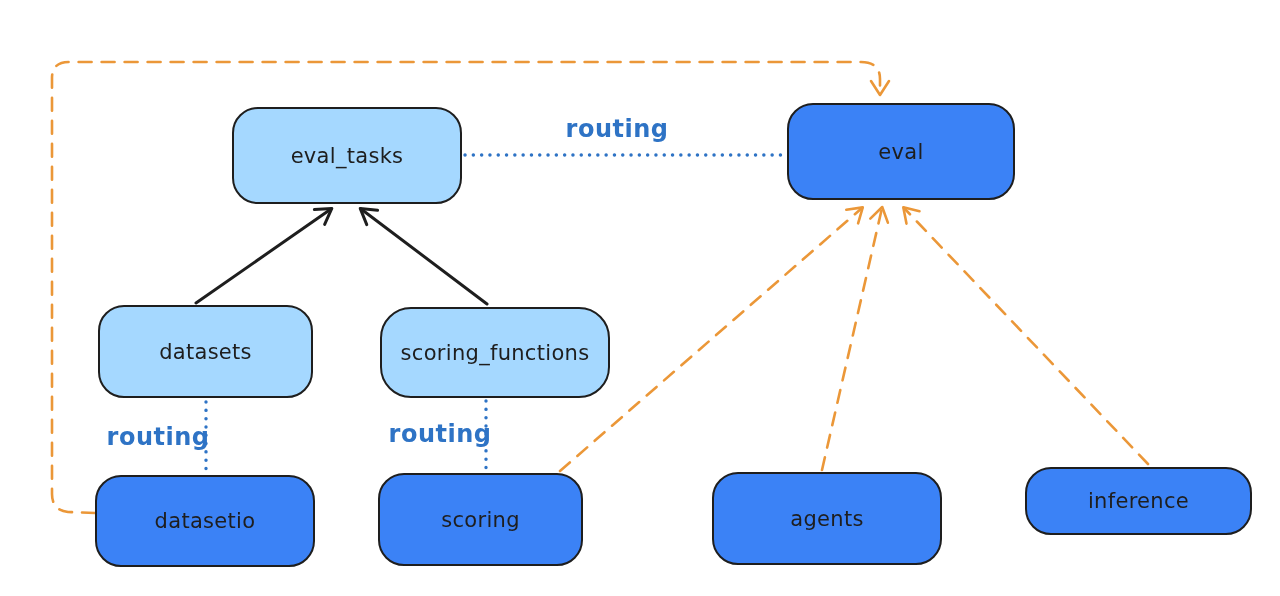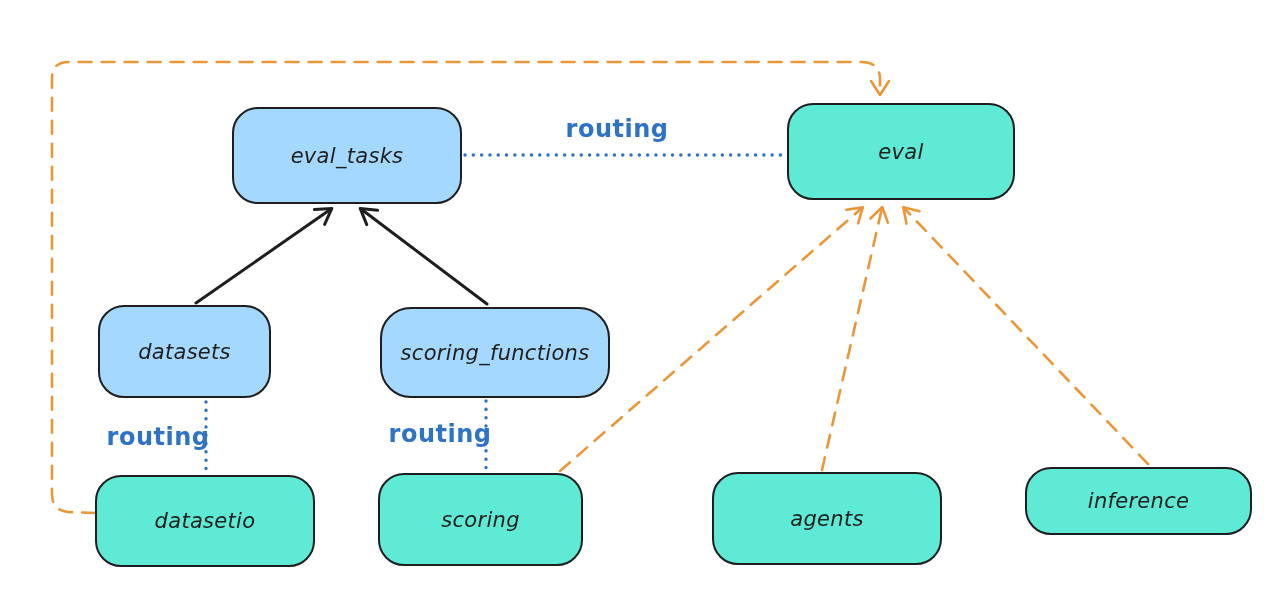--- a/index.html
+++ b/index.html
@@ -6,27 +6,26 @@
   .stage{
     position:relative;width:1280px;height:596px;background:#ffffff;overflow:hidden;
     font-family:"DejaVu Sans", sans-serif;
   }
   svg.wires{position:absolute;left:0;top:0;width:1280px;height:596px;}
   .node{
     position:absolute;display:flex;align-items:center;justify-content:center;
     border:2.6px solid #1e1e1e;border-radius:26px;
     color:#1e1e1e;font-size:21px;letter-spacing:.3px;
     box-sizing:border-box;
-    font-style:italic;
   }
   .node.blue{background:#a5d8ff;}
-  .node.green{background:#5eead4;}
+  .node.green{background:#3b82f6;}
   .n-eval-tasks{left:232px;top:107px;width:230px;height:97px;}
   .n-eval{left:787px;top:103px;width:228px;height:97px;}
-  .n-datasets{left:98px;top:305px;width:173px;height:93px;}
+  .n-datasets{left:98px;top:305px;width:215px;height:93px;}
   .n-scoring-functions{left:380px;top:307px;width:230px;height:91px;border-radius:31px;}
   .n-datasetio{left:95px;top:475px;width:220px;height:92px;}
   .n-scoring{left:378px;top:473px;width:205px;height:93px;}
   .n-agents{left:712px;top:472px;width:230px;height:93px;}
   .n-inference{left:1025px;top:467px;width:227px;height:68px;}
   .edge-label{
     position:absolute;transform:translate(-50%,-50%);
     color:#2e73c5;font-size:24px;font-weight:600;letter-spacing:.5px;
     white-space:nowrap;
   }

